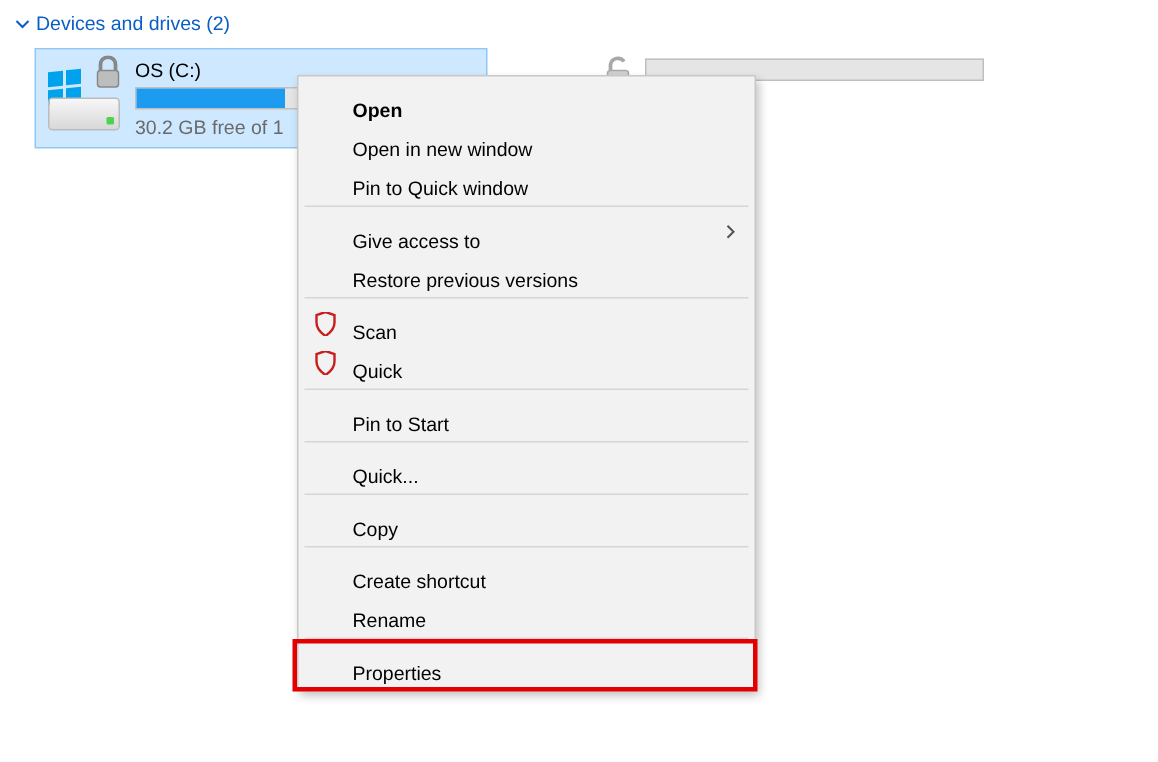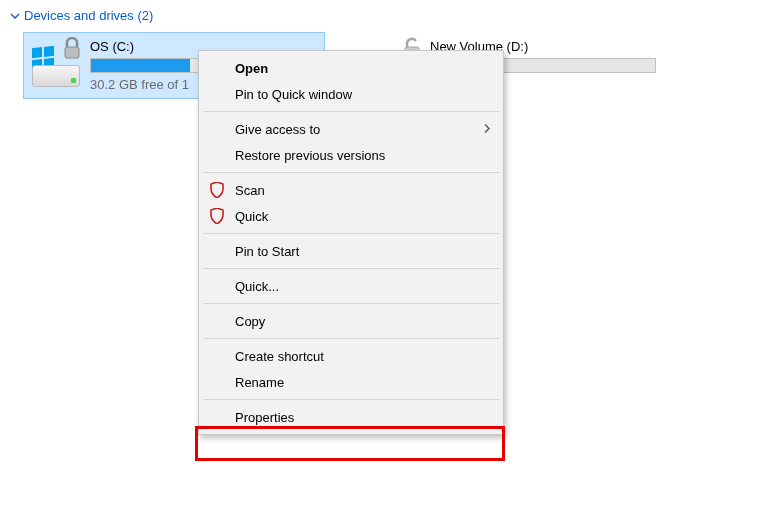--- a/index.html
+++ b/index.html
@@ -80,21 +80,21 @@
     .ctx {
       position: absolute;
       left: 198px; top: 50px;
       width: 306px;
       background: #f2f2f2;
       border: 1px solid #c8c8c8;
       box-shadow: 2px 3px 6px rgba(0,0,0,.25);
       padding: 4px 2px;
     }
     .ctx .row {
-      display: flex; align-items: center;
+      display: flex; align-items: flex-end;
       height: 26px;
       padding: 0 12px 0 34px;
       position: relative;
       font-size: 13px;
     }
     .ctx .row .ico {
       position: absolute; left: 8px; top: 50%; transform: translateY(-50%);
       width: 16px; height: 16px; display: flex; align-items: center; justify-content: center;
     }
     .ctx .row .arrow {
@@ -156,33 +156,35 @@
     <div class="drive-icon">
       <div class="plate"></div>
       <span class="lock">
         <svg class="lock-svg" viewBox="0 0 20 24">
             <path d="M5 10 V6 a5 5 0 0 1 9 -2" fill="none" stroke="#a8a8a8" stroke-width="2.5"></path>
             <rect x="3" y="10" width="14" height="11" rx="2" fill="#d0d0d0" stroke="#a8a8a8"></rect>
           </svg>
       </span>
     </div>
     <div class="drive-info">
-      <div class="drive-name">New Volume (D:)</div>
       <div class="drive-bar">
         <div class="fill" id="fill-d" style="width: 0%;"></div>
       </div>
       <div class="drive-free">109 GB</div>
     </div>
   </div>
 
 </div>
 
 <div class="ctx">
   <div class="row bold">
       <span>Open</span>
+    </div>
+  <div class="row">
+      <span>Open in new window</span>
     </div>
   <div class="row">
       <span>Pin to Quick window</span>
     </div>
   <div class="sep"></div>
   <div class="row">
     <span>Give access to</span>
     <span class="arrow">
       <svg width="8" height="10" viewBox="0 0 8 10">
           <path d="M2 1 L6 5 L2 9" fill="none" stroke="#555" stroke-width="1.4"></path>

